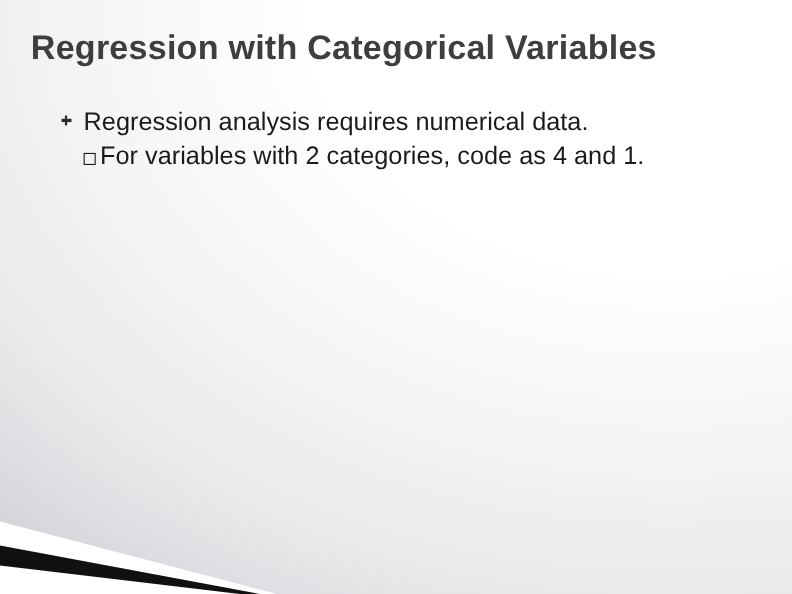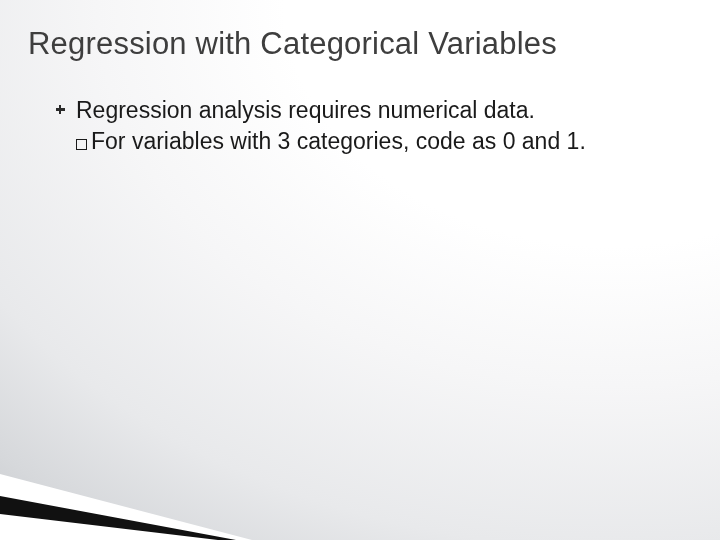--- a/index.html
+++ b/index.html
@@ -23,21 +23,21 @@
                 #d6d8db 92%,
                 #c9cbcf 100%);
     box-sizing: border-box;
   }
   .title {
     position: absolute;
     top: 26px;
     left: 28px;
     right: 28px;
     font-size: 31px;
-    font-weight: normal;
+    font-weight: bold;
     color: #3e3e3e;
     letter-spacing: 0.2px;
   }
   .body {
     position: absolute;
     top: 96px;
     left: 56px;
     right: 60px;
     font-size: 23px;
     line-height: 1.28;
@@ -108,21 +108,21 @@
 
   <div class="body">
 
     <div class="bullet">
       <span class="marker"></span>
       <span>Regression analysis requires numerical data.</span>
     </div>
 
 
     <div class="sub">
-      <span class="square"></span><span>For variables with 3 categories, code as 0 and 1.</span>
+      <span class="square"></span><span>For variables with 2 categories, code as 4 and 1.</span>
     </div>
 
   </div>
 
   <svg class="corner" viewBox="0 0 290 110" preserveAspectRatio="none">
     <polygon points="0,110 0,44 252,110" fill="#ffffff"></polygon>
     <polygon points="0,110 0,66 236,110" fill="#111111"></polygon>
     <polygon points="0,110 0,84 218,110" fill="#ffffff"></polygon>
   </svg>
 

